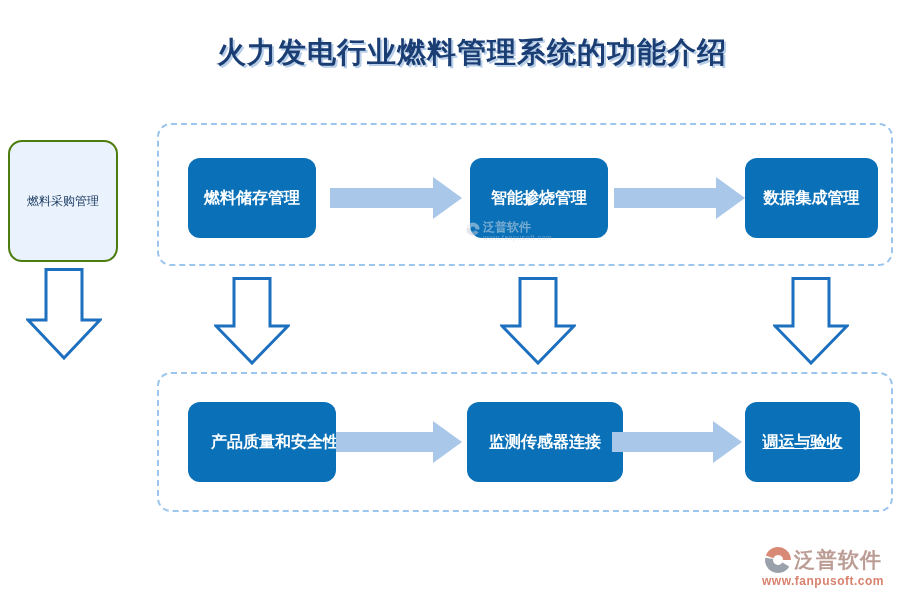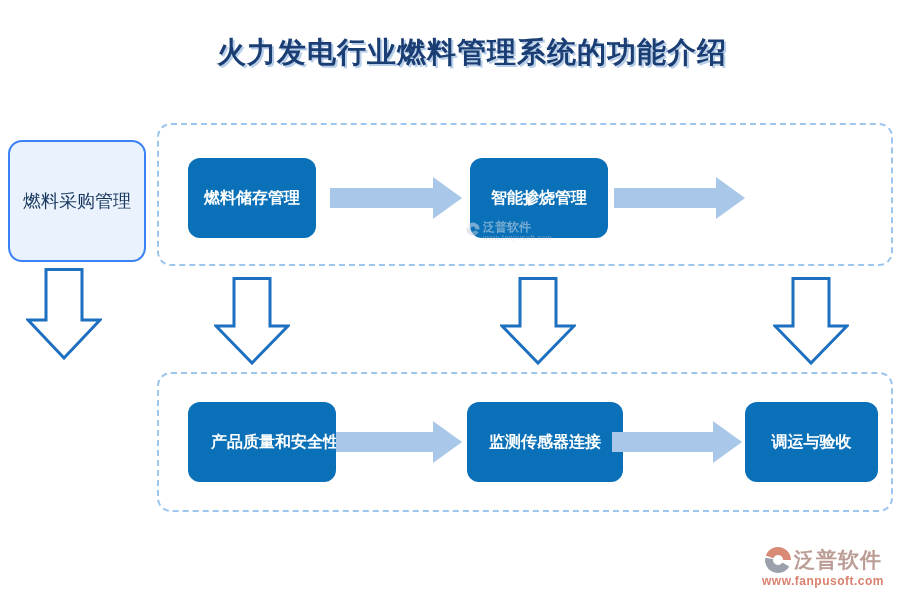--- a/index.html
+++ b/index.html
@@ -8,24 +8,24 @@
     font-family:"Liberation Sans","DejaVu Sans",sans-serif;
   }
   .title{
     position:absolute;left:0;top:33px;width:100%;margin:0;
     text-align:center;font-family:"Liberation Serif","DejaVu Serif",serif;
     font-size:29px;font-weight:bold;color:#1a3e73;letter-spacing:1px;
     text-shadow:2px 2px 0 #b9cfe9;
     padding-left:22px;
   }
   .side-box{
-    position:absolute;left:8px;width:138px;height:122px;
-    background:#e9f2fd;border:2px solid #3b82f6;border-radius:14px;
+    position:absolute;left:8px;width:110px;height:122px;
+    background:#e9f2fd;border:2px solid #4d7c0f;border-radius:14px;
     display:flex;align-items:center;justify-content:center;
-    font-size:18px;color:#17365d;box-sizing:border-box;
+    font-size:12px;color:#17365d;box-sizing:border-box;
   }
   .side-box.purchase{top:140px;}
   .side-box.demand{top:390px;}
   .dashed-group{
     position:absolute;left:157px;width:736px;
     border:2px dashed #9cc6ee;border-radius:14px;box-sizing:border-box;
     background:transparent;
   }
   .dashed-group.top{top:123px;height:143px;}
   .dashed-group.bottom{top:372px;height:140px;}
@@ -33,21 +33,21 @@
     position:absolute;height:80px;background:#0a70b7;border-radius:12px;
     display:flex;align-items:center;justify-content:center;
     color:#ffffff;font-size:16px;font-weight:bold;white-space:nowrap;
     box-sizing:border-box;padding:0 6px;
   }
   .btn-t1{left:188px;top:158px;width:128px;}
   .btn-t2{left:470px;top:158px;width:138px;}
   .btn-t3{left:745px;top:158px;width:133px;}
   .btn-b1{left:188px;top:402px;width:148px;padding-left:32px;}
   .btn-b2{left:467px;top:402px;width:156px;}
-  .btn-b3{left:745px;top:402px;width:133px;}
+  .btn-b3{left:745px;top:402px;width:115px;text-decoration:underline;}
   .flow-arrow{position:absolute;}
   .fa-t1{left:330px;top:174px;}
   .fa-t2{left:614px;top:174px;}
   .fa-b1{left:336px;top:418px;}
   .fa-b2{left:612px;top:418px;}
   .down-arrow{position:absolute;}
   .da-left{left:26px;top:268px;}
   .da-1{left:214px;top:277px;}
   .da-2{left:500px;top:277px;}
   .da-3{left:773px;top:277px;}
@@ -83,20 +83,23 @@
   </div>
 
   <div class="dashed-group top"></div>
   <div class="dashed-group bottom"></div>
 
   <div class="step-btn btn-t2">
     <span>智能掺烧管理</span>
   </div>
   <div class="step-btn btn-t1">
     <span>燃料储存管理</span>
+  </div>
+  <div class="step-btn btn-t3">
+    <span>数据集成管理</span>
   </div>
 
   <div class="step-btn btn-b1">
     <span>产品质量和安全性</span>
   </div>
   <div class="step-btn btn-b2">
     <span>监测传感器连接</span>
   </div>
   <div class="step-btn btn-b3">
     <span>调运与验收</span>

